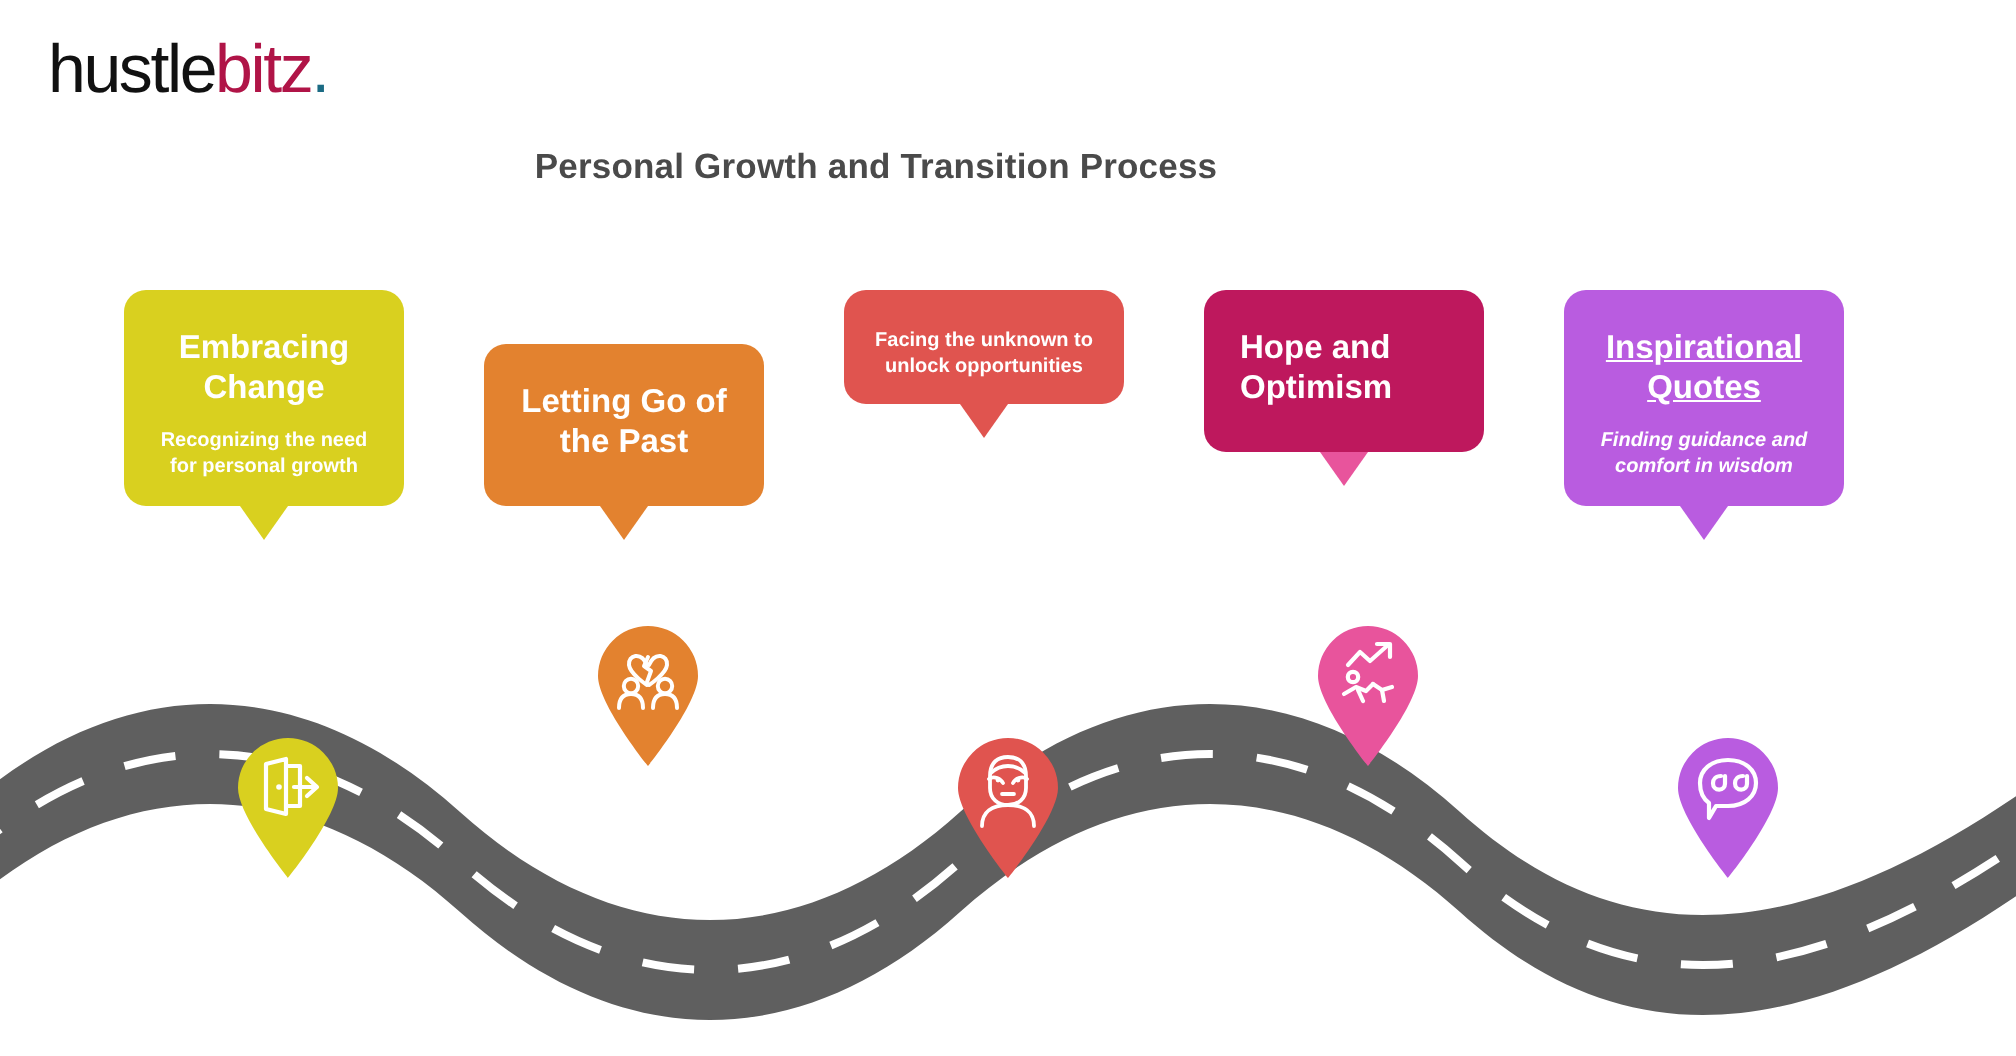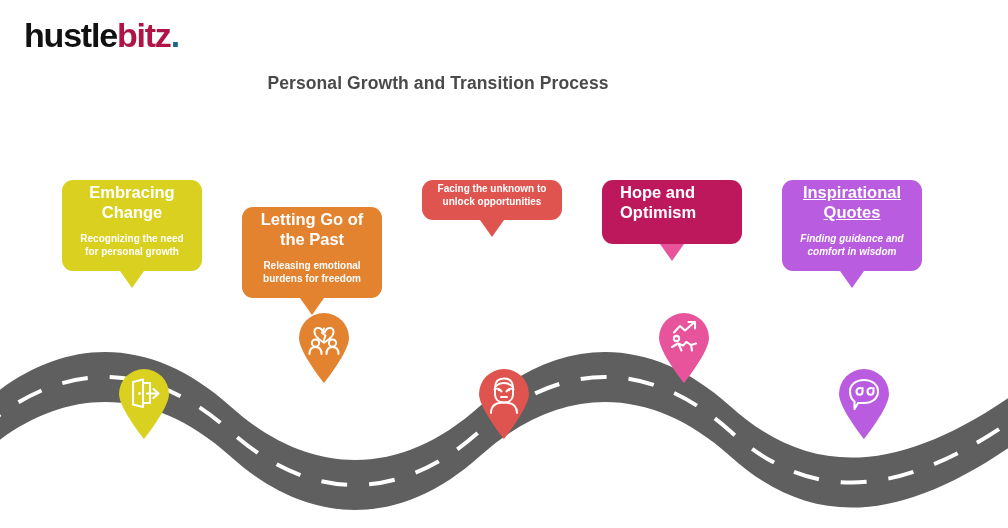--- a/index.html
+++ b/index.html
@@ -15,21 +15,21 @@
     font-family: "Liberation Sans", sans-serif;
     -webkit-font-smoothing: antialiased;
   }
 
   
   #logo {
     position: absolute;
     left: 24px;
     top: 18px;
     font-size: 34px;
-    font-weight: bold;
+    font-weight: normal;
     letter-spacing: -1.2px;
     line-height: 1;
     white-space: nowrap;
   }
   #logo .part-a { color: #111111; }
   #logo .part-b { color: #b01447; }
   #logo .part-dot { color: #1b6b84; }
 
   
   #page-title {
@@ -43,23 +43,22 @@
     color: #4a4a4a;
     letter-spacing: 0.1px;
   }
 
   
   .card {
     position: absolute;
     width: 140px;
     border-radius: 11px;
     box-sizing: border-box;
-    padding: 2px 12px 12px 12px;
+    padding: 19px 12px 12px 12px;
     color: #ffffff;
-    margin-top: 35px;
   }
   .card .card-title {
     font-size: 16.5px;
     font-weight: bold;
     line-height: 1.22;
     margin: 0 0 10px 0;
   }
   .card .card-desc {
     font-size: 10px;
     font-weight: bold;
@@ -143,21 +142,20 @@
 </div>
 
 <div class="card c1" style="background: rgb(217, 208, 31); color: rgb(217, 208, 31);">
   <div class="card-title" style="color: rgb(255, 255, 255);">Embracing Change</div>
   <div class="card-desc" style="color: rgb(255, 255, 255); text-align: center;">Recognizing the need for personal growth</div>
   <span class="tail"></span>
 </div>
 
 <div class="card c2" style="background: rgb(227, 130, 47); color: rgb(227, 130, 47);">
   <div class="card-title" style="color: rgb(255, 255, 255);">Letting Go of the Past</div>
-  <div class="card-desc" style="color: rgb(255, 255, 255);">Releasing emotional burdens for freedom</div>
   <span class="tail"></span>
 </div>
 
 <div class="card c3" style="background: rgb(224, 84, 79); color: rgb(224, 84, 79);">
   <div class="card-desc" style="color: rgb(255, 255, 255);">Facing the unknown to unlock opportunities</div>
   <span class="tail"></span>
 </div>
 
 <div class="card c4" style="background: #be185d; color: rgb(232, 84, 156);">
   <div class="card-title" style="color: rgb(255, 255, 255);">Hope and Optimism</div>

